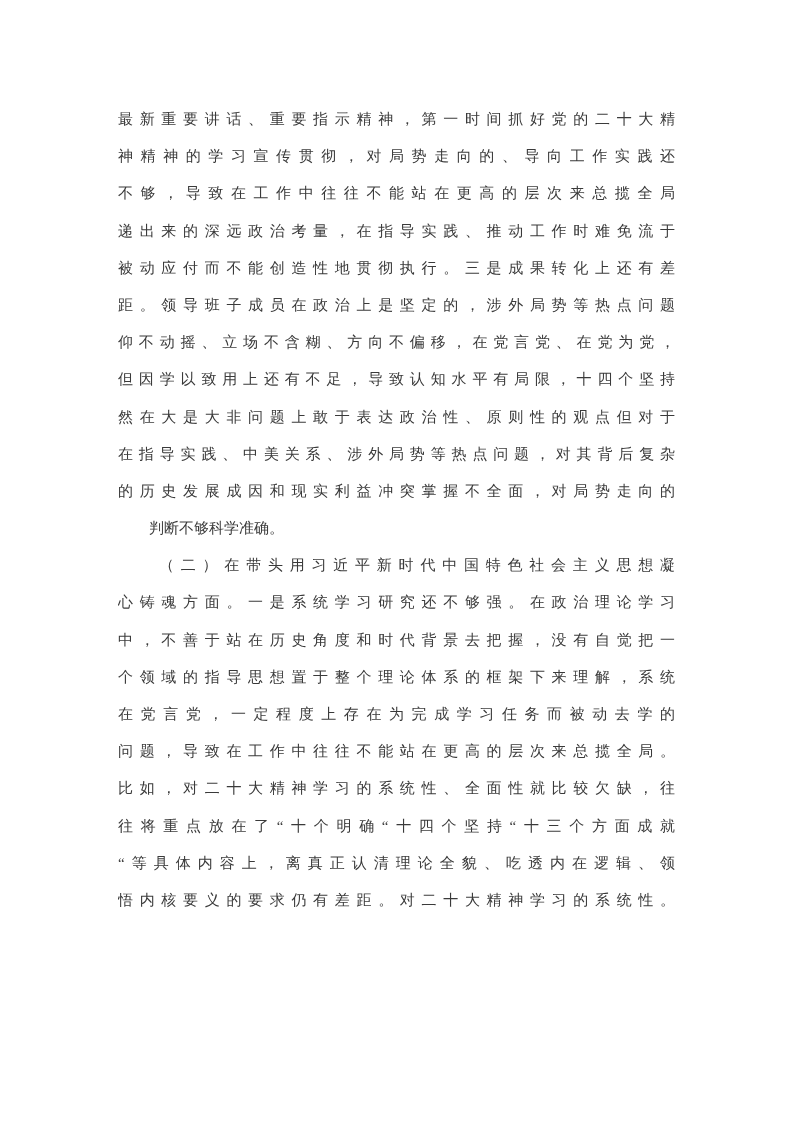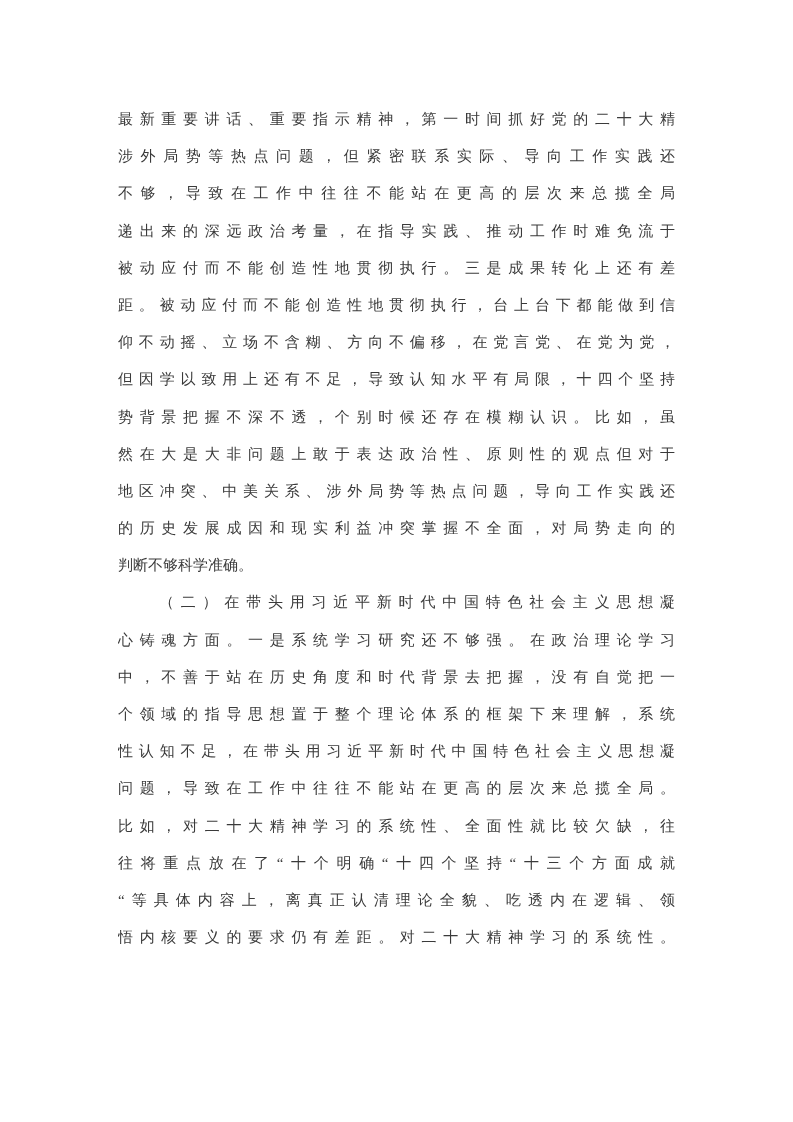--- a/index.html
+++ b/index.html
@@ -25,53 +25,53 @@
     line-height: 37.2px;
     height: 37.2px;
     color: #3a3a3a;
     text-align: justify;
     text-align-last: justify;
     overflow: hidden;
   }
   .line.left-align {
     text-align: left;
     text-align-last: left;
+    margin-left: 31px;
   }
   .line.indent-first {
     text-indent: 41px;
   }
 </style>
 </head>
 <body>
 
 <div class="page">
   <div class="text-block">
 
     <div class="para">
       <div class="line">最新重要讲话、重要指示精神，第一时间抓好党的二十大精</div>
-      <div class="line">涉外局势等热点问题，但紧密联系实际、导向工作实践还</div>
+      <div class="line">神精神的学习宣传贯彻，对局势走向的、导向工作实践还</div>
       <div class="line">不够，导致在工作中往往不能站在更高的层次来总揽全局</div>
       <div class="line">递出来的深远政治考量，在指导实践、推动工作时难免流于</div>
       <div class="line">被动应付而不能创造性地贯彻执行。三是成果转化上还有差</div>
-      <div class="line">距。被动应付而不能创造性地贯彻执行，台上台下都能做到信</div>
+      <div class="line">距。领导班子成员在政治上是坚定的，涉外局势等热点问题</div>
       <div class="line">仰不动摇、立场不含糊、方向不偏移，在党言党、在党为党，</div>
       <div class="line">但因学以致用上还有不足，导致认知水平有局限，十四个坚持</div>
-      <div class="line">势背景把握不深不透，个别时候还存在模糊认识。比如，虽</div>
       <div class="line">然在大是大非问题上敢于表达政治性、原则性的观点但对于</div>
-      <div class="line">地区冲突、中美关系、涉外局势等热点问题，导向工作实践还</div>
+      <div class="line">在指导实践、中美关系、涉外局势等热点问题，对其背后复杂</div>
       <div class="line">的历史发展成因和现实利益冲突掌握不全面，对局势走向的</div>
       <div class="line left-align">判断不够科学准确。</div>
     </div>
 
     <div class="para">
       <div class="line indent-first">（二）在带头用习近平新时代中国特色社会主义思想凝</div>
       <div class="line">心铸魂方面。一是系统学习研究还不够强。在政治理论学习</div>
       <div class="line">中，不善于站在历史角度和时代背景去把握，没有自觉把一</div>
       <div class="line">个领域的指导思想置于整个理论体系的框架下来理解，系统</div>
-      <div class="line">性认知不足，在带头用习近平新时代中国特色社会主义思想凝</div>
+      <div class="line">在党言党，一定程度上存在为完成学习任务而被动去学的</div>
       <div class="line">问题，导致在工作中往往不能站在更高的层次来总揽全局。</div>
       <div class="line">比如，对二十大精神学习的系统性、全面性就比较欠缺，往</div>
       <div class="line">往将重点放在了“十个明确“十四个坚持“十三个方面成就</div>
       <div class="line">“等具体内容上，离真正认清理论全貌、吃透内在逻辑、领</div>
       <div class="line">悟内核要义的要求仍有差距。对二十大精神学习的系统性。</div>
     </div>
 
   </div>
 </div>
 

